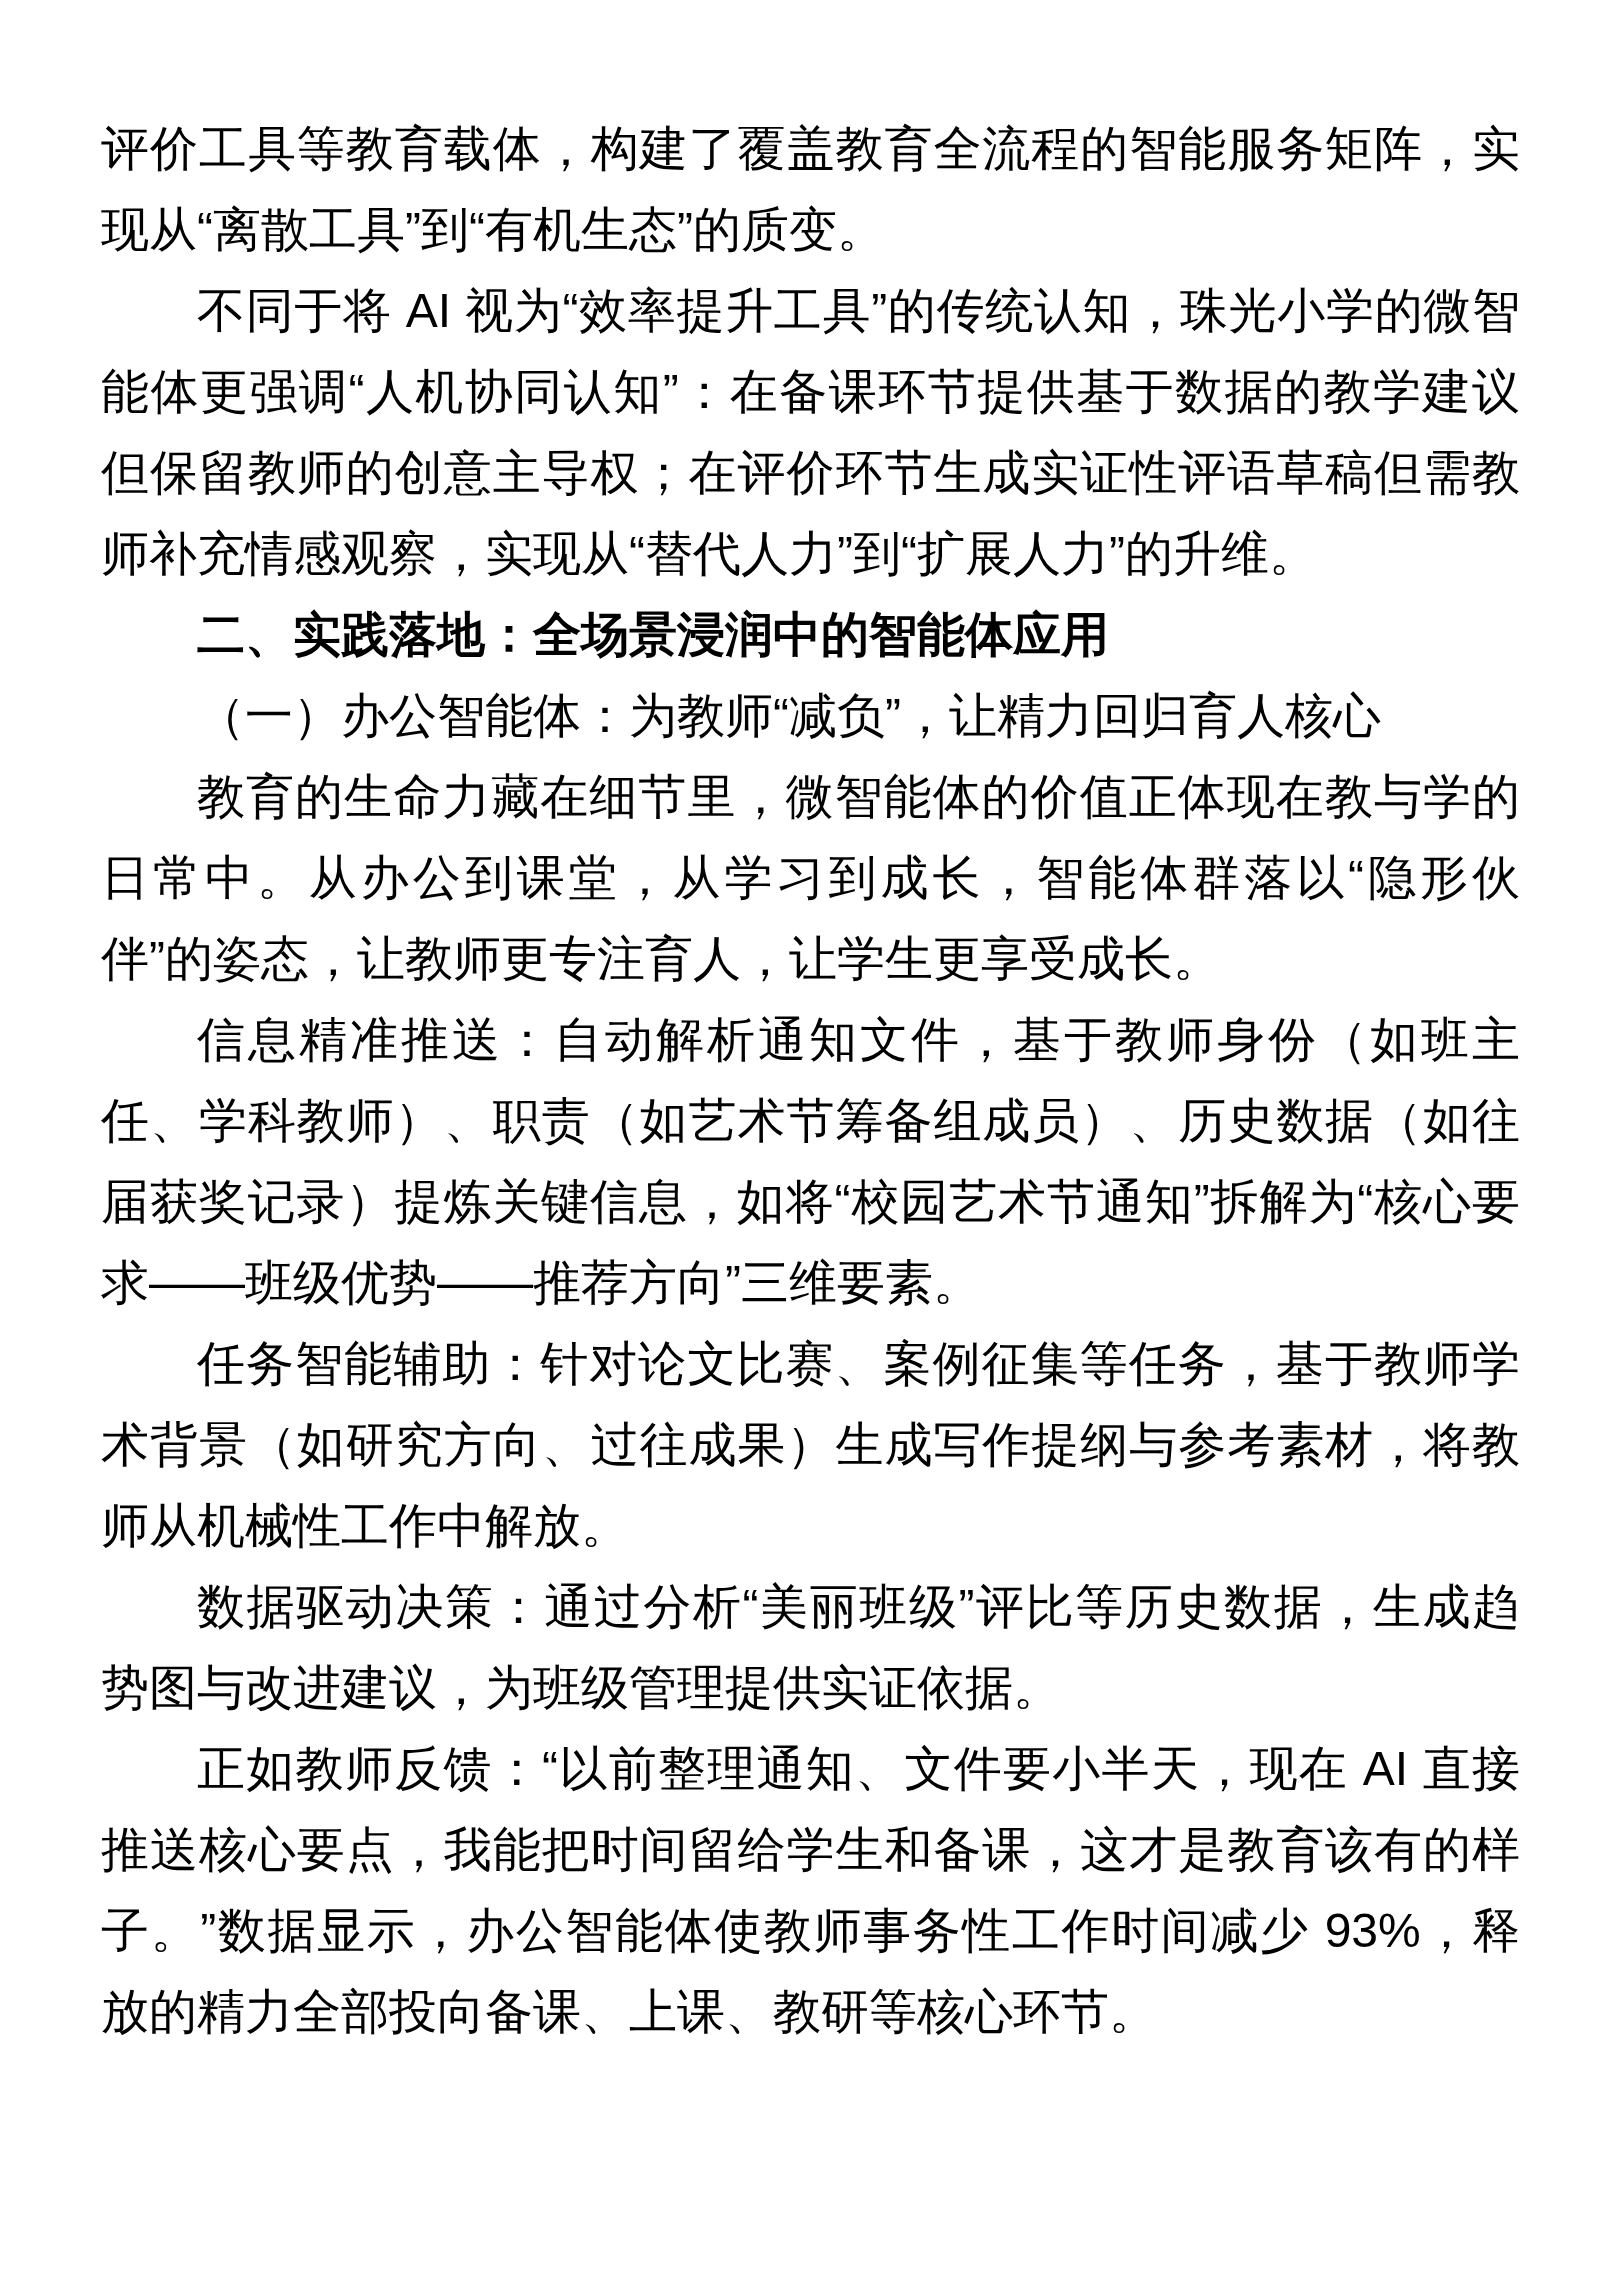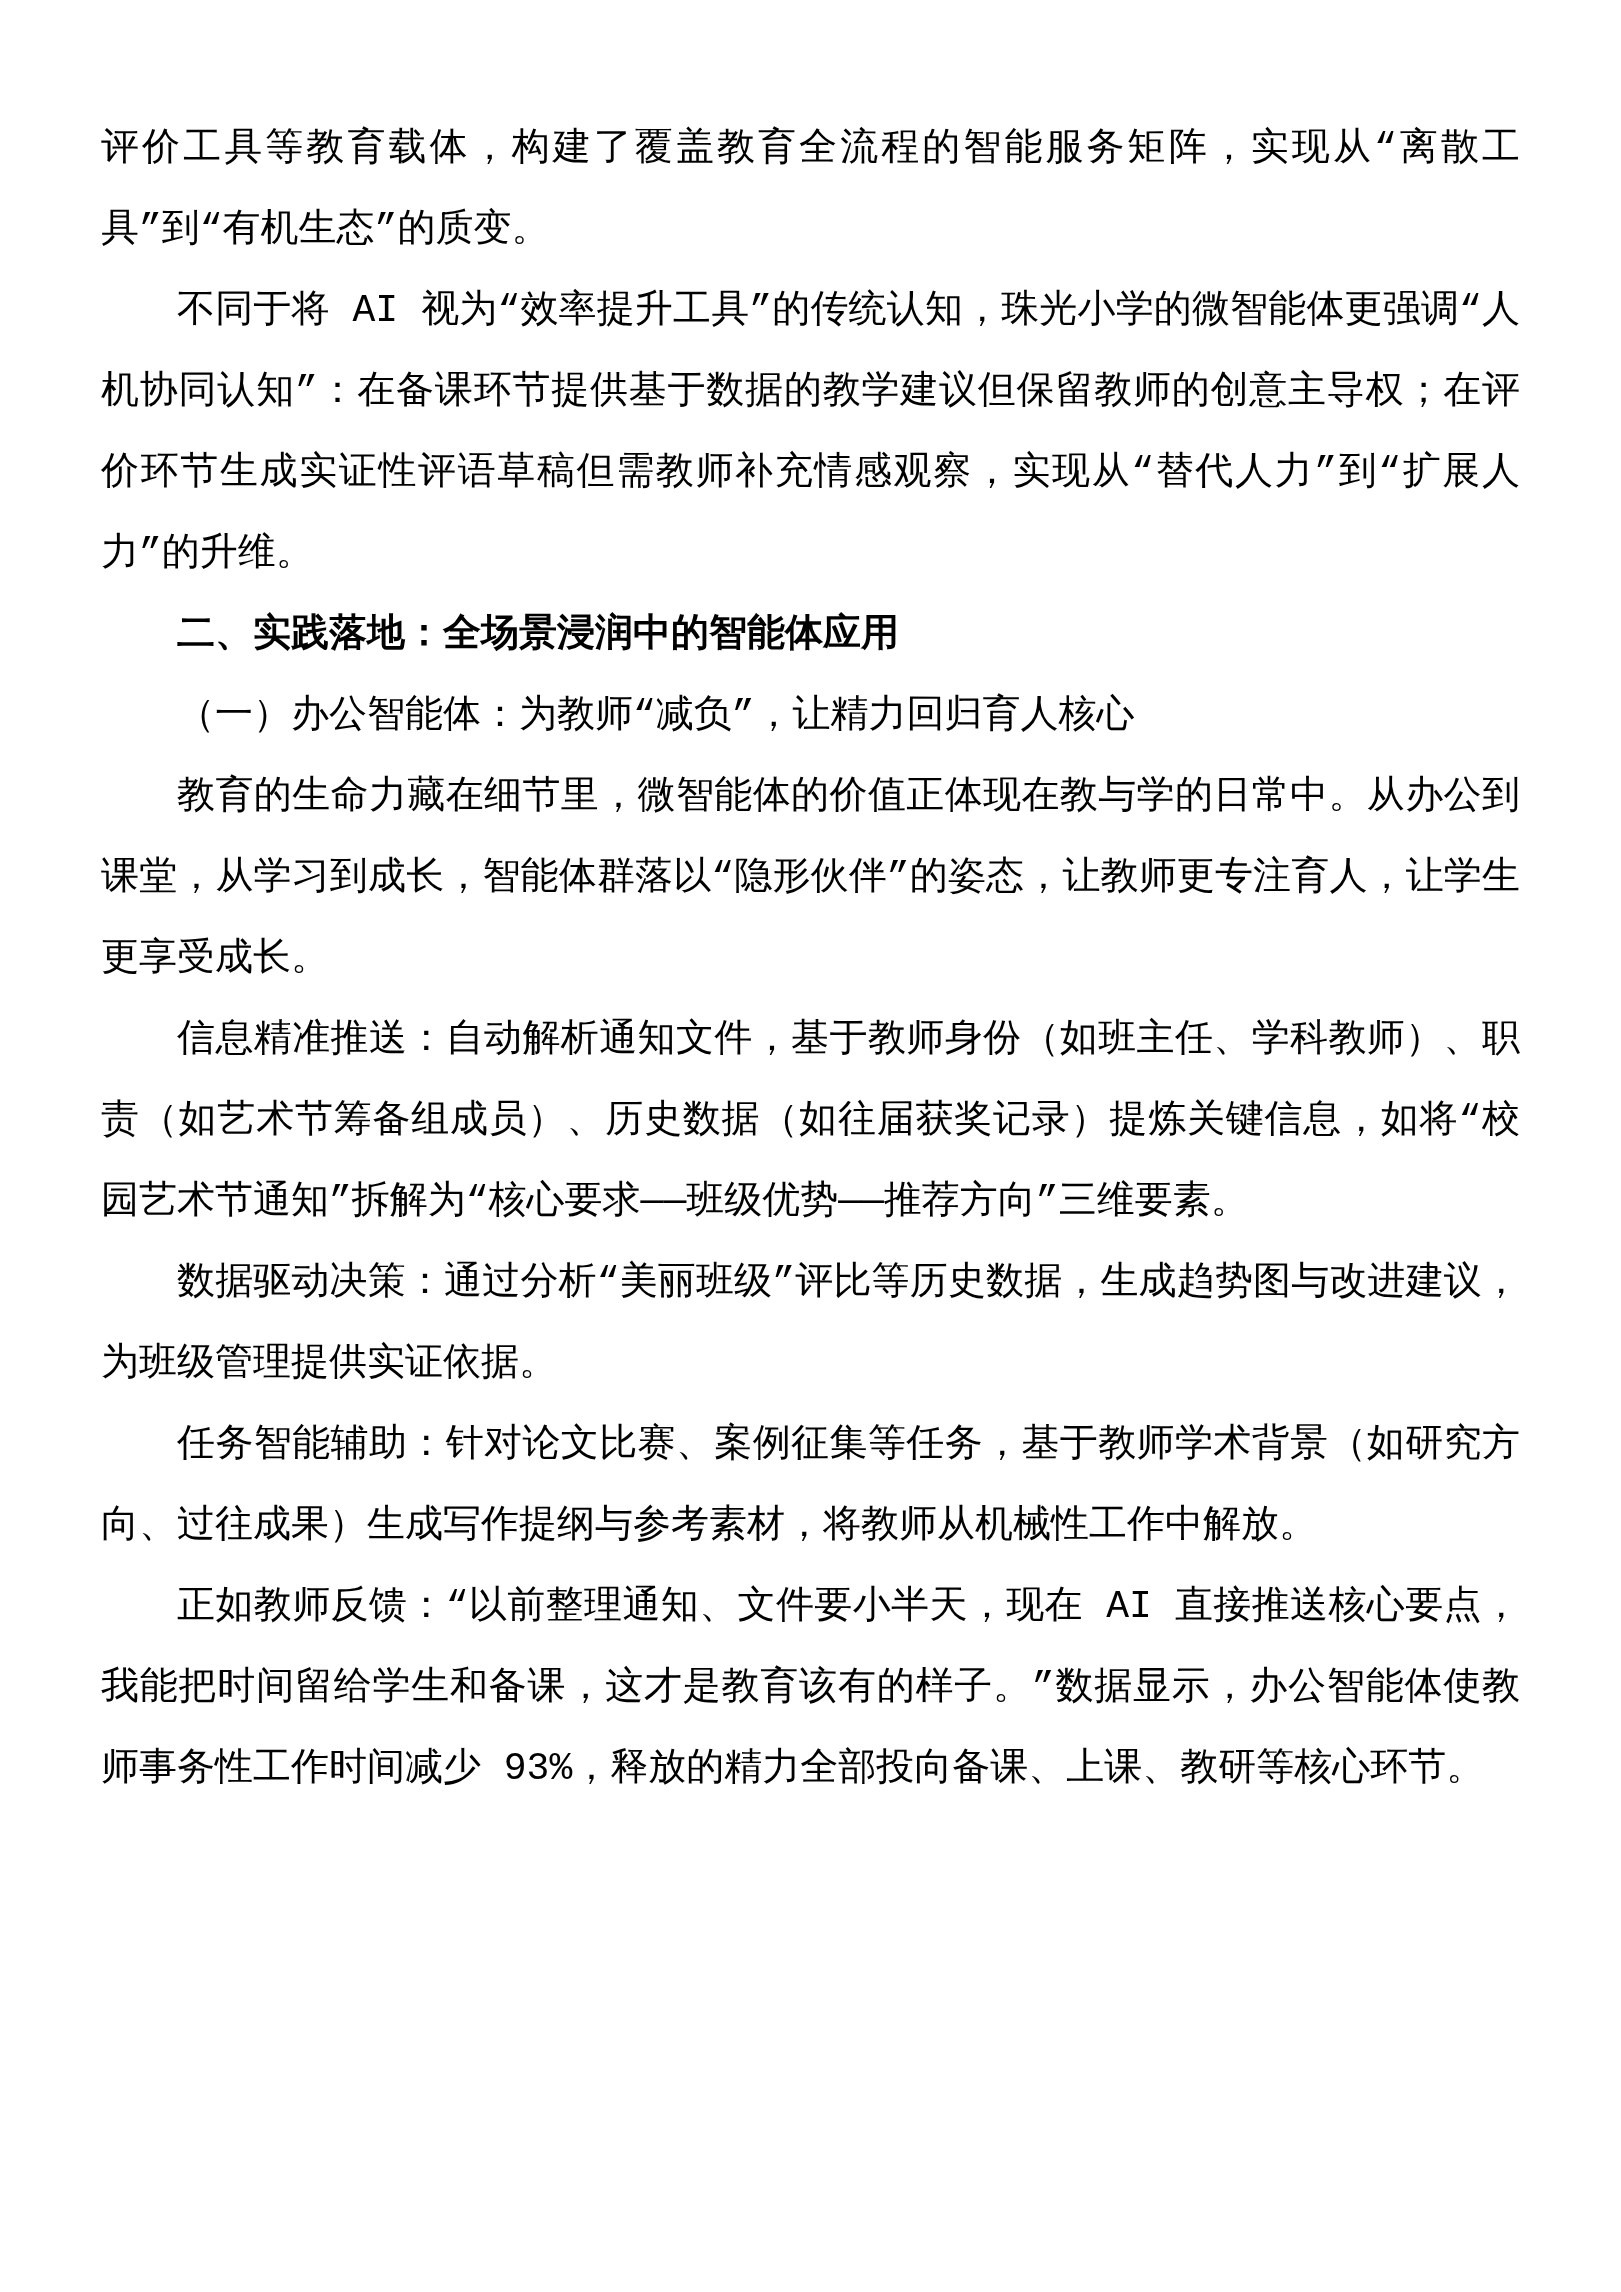--- a/index.html
+++ b/index.html
@@ -10,22 +10,22 @@
   .page {
     position: relative;
     box-sizing: border-box;
     width: 1621px;
     height: 2293px;
     background: #ffffff;
     padding: 108px 101px 0 101px;
     overflow: hidden;
   }
   .doc-body {
-    font-family: Liberation Mono, monospace;
-    font-size: 38px;
+    font-family: Liberation Sans, sans-serif;
+    font-size: 48px;
     line-height: 81px;
     color: #000000;
     text-align: justify;
     text-justify: inter-ideograph;
   }
   .para {
     margin: 0;
     padding: 0;
     text-indent: 2em;
     word-break: break-all;
@@ -41,18 +41,18 @@
 <body>
 
 <div class="page">
   <div class="doc-body">
     <p class="para no-indent">评价工具等教育载体，构建了覆盖教育全流程的智能服务矩阵，实现从“离散工具”到“有机生态”的质变。</p>
     <p class="para">不同于将 AI 视为“效率提升工具”的传统认知，珠光小学的微智能体更强调“人机协同认知”：在备课环节提供基于数据的教学建议但保留教师的创意主导权；在评价环节生成实证性评语草稿但需教师补充情感观察，实现从“替代人力”到“扩展人力”的升维。</p>
     <p class="para bold">二、实践落地：全场景浸润中的智能体应用</p>
     <p class="para">（一）办公智能体：为教师“减负”，让精力回归育人核心</p>
     <p class="para">教育的生命力藏在细节里，微智能体的价值正体现在教与学的日常中。从办公到课堂，从学习到成长，智能体群落以“隐形伙伴”的姿态，让教师更专注育人，让学生更享受成长。</p>
     <p class="para">信息精准推送：自动解析通知文件，基于教师身份（如班主任、学科教师）、职责（如艺术节筹备组成员）、历史数据（如往届获奖记录）提炼关键信息，如将“校园艺术节通知”拆解为“核心要求——班级优势——推荐方向”三维要素。</p>
+    <p class="para">任务智能辅助：针对论文比赛、案例征集等任务，基于教师学术背景（如研究方向、过往成果）生成写作提纲与参考素材，将教师从机械性工作中解放。</p>
     <p class="para">数据驱动决策：通过分析“美丽班级”评比等历史数据，生成趋势图与改进建议，为班级管理提供实证依据。</p>
-    <p class="para">任务智能辅助：针对论文比赛、案例征集等任务，基于教师学术背景（如研究方向、过往成果）生成写作提纲与参考素材，将教师从机械性工作中解放。</p>
     <p class="para">正如教师反馈：“以前整理通知、文件要小半天，现在 AI 直接推送核心要点，我能把时间留给学生和备课，这才是教育该有的样子。”数据显示，办公智能体使教师事务性工作时间减少 93%，释放的精力全部投向备课、上课、教研等核心环节。</p>
   </div>
 </div>
 
 
 </body></html>

